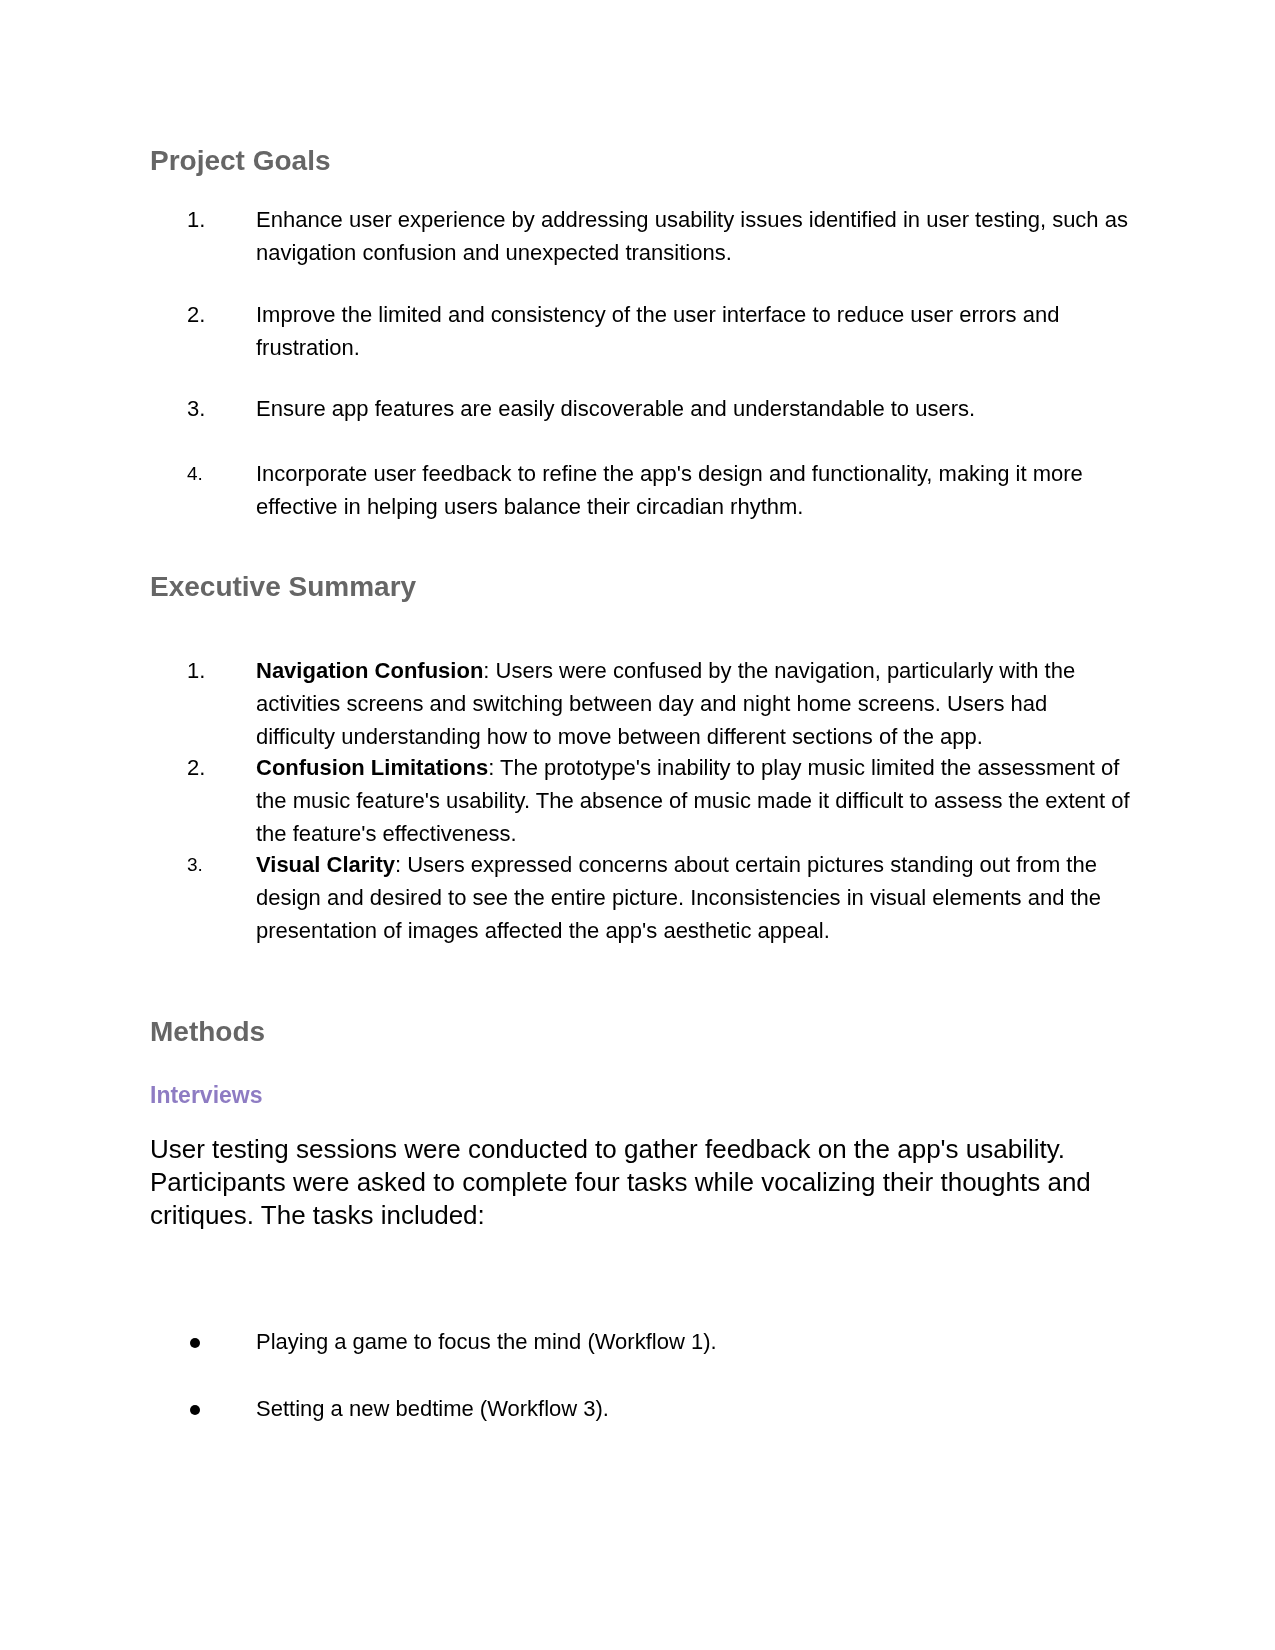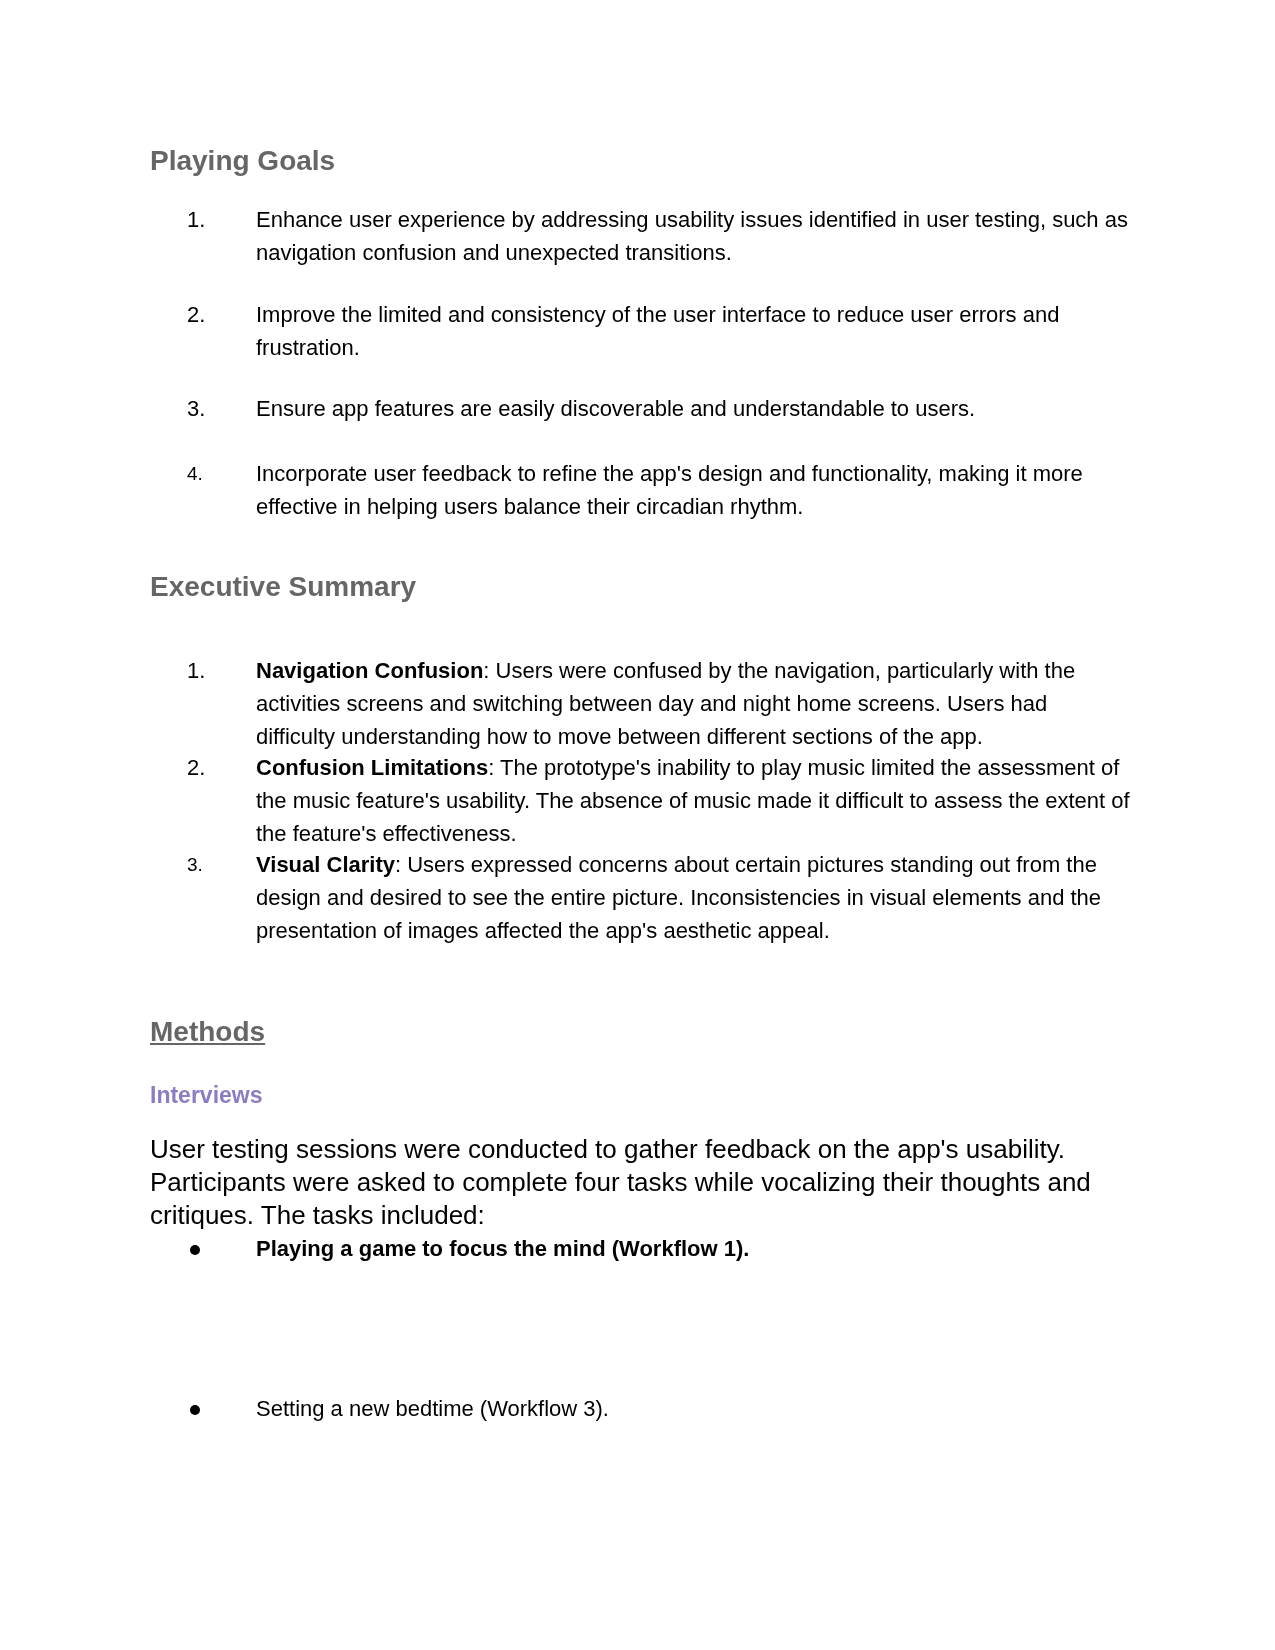--- a/index.html
+++ b/index.html
@@ -31,21 +31,21 @@
     .para {
       position: absolute; left: 150px; width: 960px; font-size: 26px; line-height: 33px;
     }
     b { font-weight: bold; }
   </style>
 </head>
 <body>
 
 <div class="page">
 
-  <h2 class="h2" style="top:145px;">Playing Goals</h2>
+  <h2 class="h2" style="top:145px;">Project Goals</h2>
 
   <div class="li" style="top:203px;">
     <span class="num">1.</span>
     <span class="txt">Enhance user experience by addressing usability issues identified in user testing, such as navigation confusion and unexpected transitions.</span>
   </div>
   <div class="li" style="top:298px;">
     <span class="num">2.</span>
     <span class="txt">Improve the limited and consistency of the user interface to reduce user errors and frustration.</span>
   </div>
   <div class="li" style="top:392px;">
@@ -65,27 +65,27 @@
   </div>
   <div class="li" style="top:751px;">
     <span class="num">2.</span>
     <span class="txt"><b>Confusion Limitations</b><span>: The prototype's inability to play music limited the assessment of the music feature's usability. The absence of music made it difficult to assess the extent of the feature's effectiveness.</span></span>
   </div>
   <div class="li" style="top:848px;">
     <span class="num small">3.</span>
     <span class="txt"><b>Visual Clarity</b><span>: Users expressed concerns about certain pictures standing out from the design and desired to see the entire picture. Inconsistencies in visual elements and the presentation of images affected the app's aesthetic appeal.</span></span>
   </div>
 
-  <h2 class="h2" style="top:1016px;text-decoration:underline;">Methods</h2>
+  <h2 class="h2" style="top:1016px;">Methods</h2>
 
   <h3 class="h3" style="top:1082px;text-align:right;">Interviews</h3>
 
   <div class="para" style="top:1133px;">User testing sessions were conducted to gather feedback on the app's usability. Participants were asked to complete four tasks while vocalizing their thoughts and critiques. The tasks included:</div>
 
-  <div class="li" style="top:1232px;font-weight:bold;">
+  <div class="li" style="top:1325px;">
     <span class="bullet"></span>
     <span class="txt">Playing a game to focus the mind (Workflow 1).</span>
   </div>
   <div class="li" style="top:1392px;">
     <span class="bullet"></span>
     <span class="txt">Setting a new bedtime (Workflow 3).</span>
   </div>
 
 </div>
 

